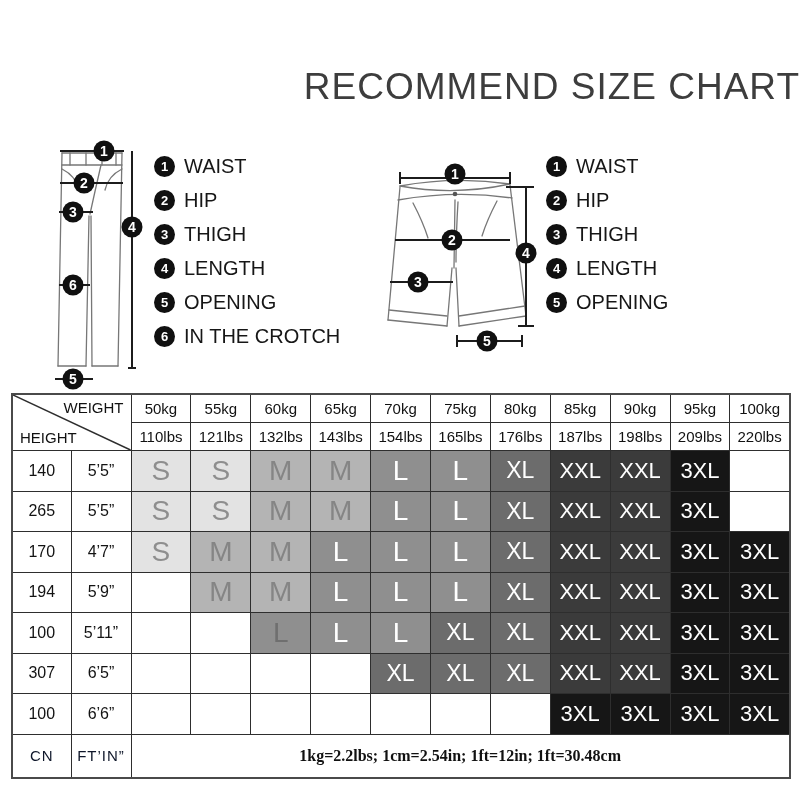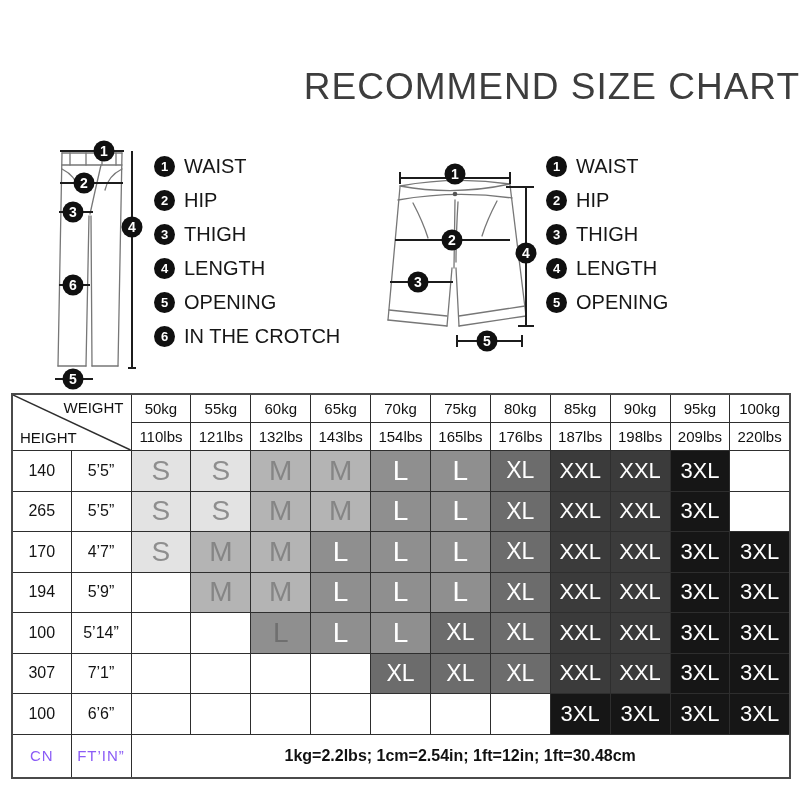--- a/index.html
+++ b/index.html
@@ -32,23 +32,23 @@
   .corner{position:relative;margin-top:9px;}
   .corner svg{position:absolute;left:0;top:0;width:100%;height:100%;}
   .corner .cw{position:absolute;top:4px;right:7px;font-size:15px;color:#111;}
   .corner .ch{position:absolute;bottom:4px;left:7px;font-size:15px;color:#111;}
   .data-row td{height:39.5px;}
   .cell-h{font-size:16px;color:#131313;}
   .len1{font-size:28px;}
   .len2{font-size:23px;}
   .len3{font-size:22px;}
   .foot-row td{height:42px;}
-  .unit-cell{font-size:15px;color:#8b5cf6;letter-spacing:1px;}
+  .unit-cell{font-size:15px;color:#0f172a;letter-spacing:1px;}
   .note-cell{font-size:16px;font-weight:bold;color:#111;text-align:center;
-             padding-right:105px;}
+             padding-right:105px;font-family:Liberation Serif, serif;}
 </style>
 </head>
 <body>
 
 <div class="page">
 
   <h1 class="title">RECOMMEND SIZE CHART</h1>
 
   <svg class="diagram" style="left:48px;top:136px;" width="100" height="256" viewBox="0 0 100 256">
     <g class="garment">
@@ -304,36 +304,36 @@
           <td class="len1" style="background: rgb(143, 143, 143); color: rgb(255, 255, 255);">L</td>
           <td class="len1" style="background: rgb(143, 143, 143); color: rgb(255, 255, 255);">L</td>
           <td class="len2" style="background: rgb(108, 108, 108); color: rgb(255, 255, 255);">XL</td>
           <td class="len3" style="background: rgb(59, 59, 59); color: rgb(255, 255, 255);">XXL</td>
           <td class="len3" style="background: rgb(59, 59, 59); color: rgb(255, 255, 255);">XXL</td>
           <td class="len3" style="background: rgb(22, 22, 22); color: rgb(255, 255, 255);">3XL</td>
           <td class="len3" style="background: rgb(22, 22, 22); color: rgb(255, 255, 255);">3XL</td>
         </tr>
         <tr class="data-row">
           <td class="cell-h">100</td>
-          <td class="cell-h">5’14”</td>
+          <td class="cell-h">5’11”</td>
           <td style="background: rgb(255, 255, 255);"></td>
           <td style="background: rgb(255, 255, 255);"></td>
           <td class="len1" style="background: rgb(143, 143, 143); color: rgb(111, 111, 111);">L</td>
           <td class="len1" style="background: rgb(143, 143, 143); color: rgb(255, 255, 255);">L</td>
           <td class="len1" style="background: rgb(143, 143, 143); color: rgb(255, 255, 255);">L</td>
           <td class="len2" style="background: rgb(108, 108, 108); color: rgb(255, 255, 255);">XL</td>
           <td class="len2" style="background: rgb(108, 108, 108); color: rgb(255, 255, 255);">XL</td>
           <td class="len3" style="background: rgb(59, 59, 59); color: rgb(255, 255, 255);">XXL</td>
           <td class="len3" style="background: rgb(59, 59, 59); color: rgb(255, 255, 255);">XXL</td>
           <td class="len3" style="background: rgb(22, 22, 22); color: rgb(255, 255, 255);">3XL</td>
           <td class="len3" style="background: rgb(22, 22, 22); color: rgb(255, 255, 255);">3XL</td>
         </tr>
         <tr class="data-row">
           <td class="cell-h">307</td>
-          <td class="cell-h">7’1”</td>
+          <td class="cell-h">6’5”</td>
           <td style="background: rgb(255, 255, 255);"></td>
           <td style="background: rgb(255, 255, 255);"></td>
           <td style="background: rgb(255, 255, 255);"></td>
           <td style="background: rgb(255, 255, 255);"></td>
           <td class="len2" style="background: rgb(108, 108, 108); color: rgb(255, 255, 255);">XL</td>
           <td class="len2" style="background: rgb(108, 108, 108); color: rgb(255, 255, 255);">XL</td>
           <td class="len2" style="background: rgb(108, 108, 108); color: rgb(255, 255, 255);">XL</td>
           <td class="len3" style="background: rgb(59, 59, 59); color: rgb(255, 255, 255);">XXL</td>
           <td class="len3" style="background: rgb(59, 59, 59); color: rgb(255, 255, 255);">XXL</td>
           <td class="len3" style="background: rgb(22, 22, 22); color: rgb(255, 255, 255);">3XL</td>

